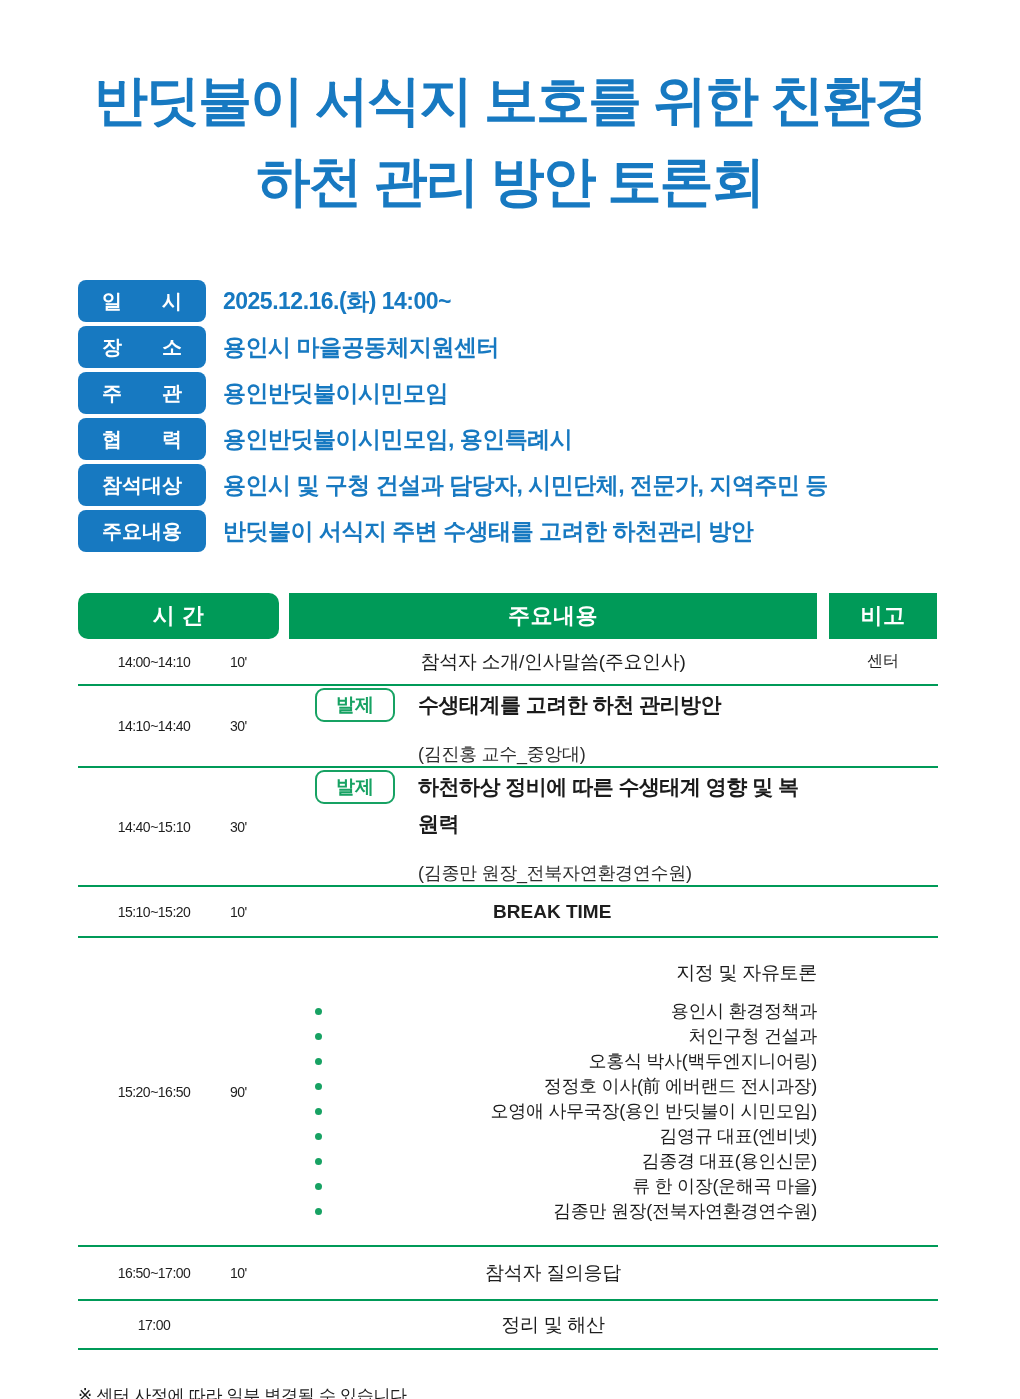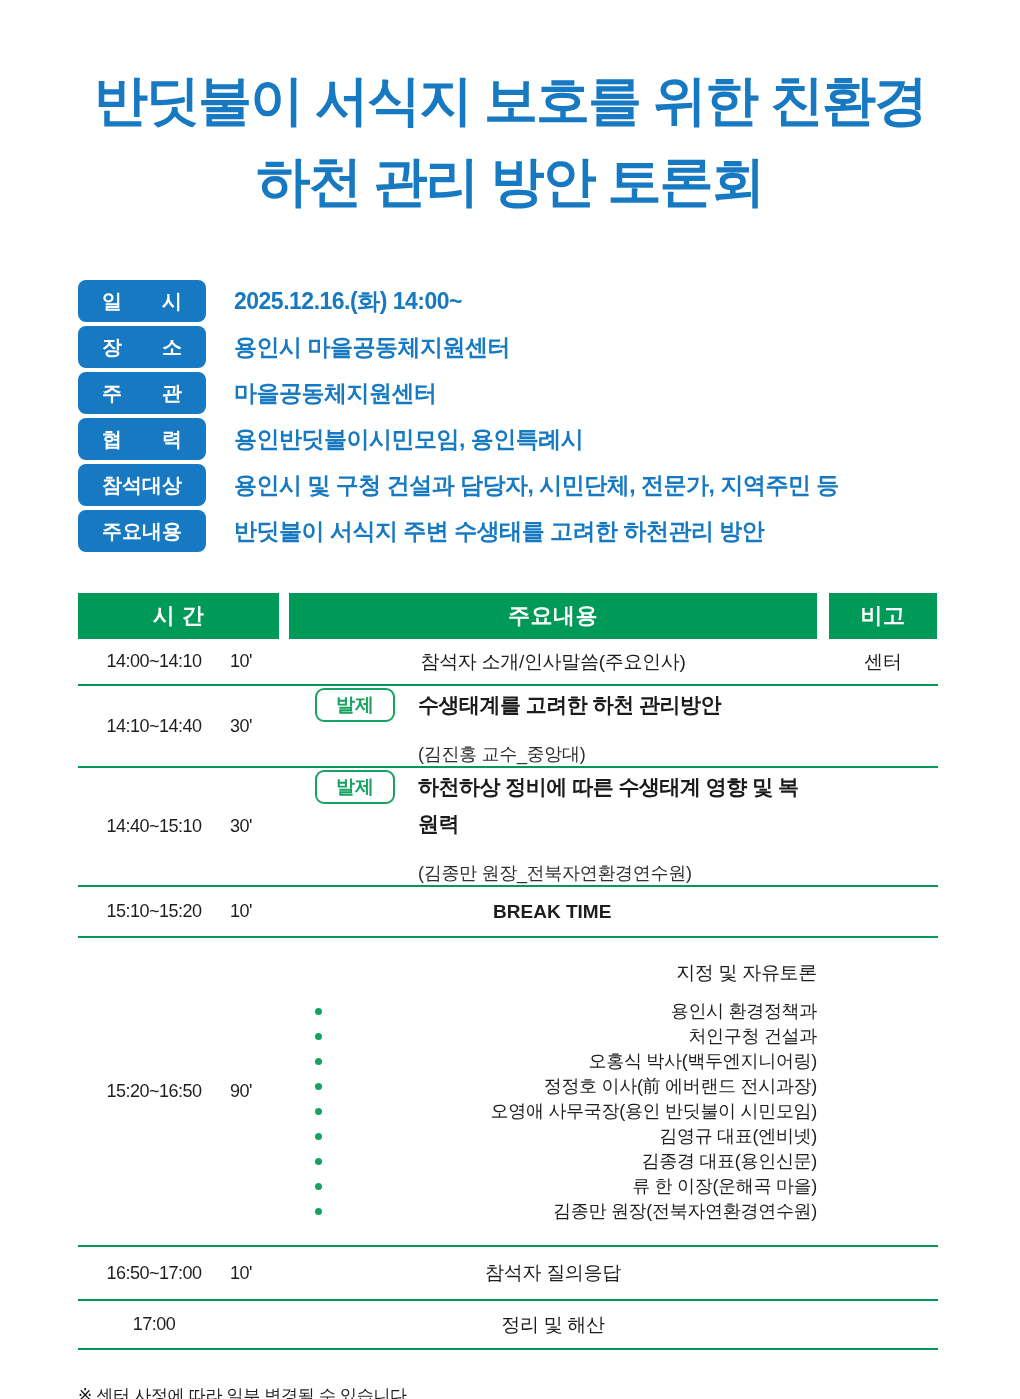--- a/index.html
+++ b/index.html
@@ -22,48 +22,48 @@
   .title .t-line{display:block;}
   
   .info{margin:60px 0 0 78px;}
   .info-row{display:flex;align-items:center;height:38px;margin-bottom:8px;}
   .info-badge{
     width:128px;height:42px;border-radius:8px;background:var(--blue);
     color:#fff;font-size:20px;font-weight:700;letter-spacing:0px;
     display:flex;align-items:center;justify-content:center;flex:0 0 auto;
   }
   .info-value{
-    margin-left:28px;color:var(--blue);font-size:23px;font-weight:600;letter-spacing:-0.5px;text-align:center;
+    margin-left:17px;color:var(--blue);font-size:23px;font-weight:600;letter-spacing:-0.5px;text-align:center;
   }
   
   .schedule{margin:43px 0 0 78px;width:860px;}
   .sched-head{display:flex;}
   .hcell{
     height:46px;background:var(--green);color:#ffffff;
     font-size:22px;font-weight:700;letter-spacing:0.5px;
     display:flex;align-items:center;justify-content:center;
   }
-  .c-time{width:201px;}
+  .c-time{width:201px;border-radius:10px;}
   .c-main{width:528px;margin-left:10px;}
   .c-note{width:108px;margin-left:12px;}
   .srow{display:flex;align-items:center;border-bottom:2px solid var(--green);}
   .srow.r1{min-height:47px;}
   .srow.r2{min-height:80px;}
   .srow.r3{min-height:80px;}
   .srow.r4{min-height:51px;gap:12px;}
   .srow.r5{min-height:309px;}
   .srow.r6{min-height:54px;}
   .srow.r7{min-height:49px;}
   .cell{align-self:center;}
-  .time-cell{display:flex;align-items:center;font-size:18px;font-weight:500;color:#1e1e1e;letter-spacing:-0.5px;}
+  .time-cell{display:flex;align-items:center;font-size:14px;font-weight:500;color:#1e1e1e;letter-spacing:-0.5px;}
   .t-range{width:152px;text-align:center;display:inline-block;}
   .t-dur{display:inline-block;min-width:36px;}
   .main-center{text-align:center;font-size:19px;color:#1e1e1e;letter-spacing:-0.3px;}
   .main-center.bold{font-weight:700;letter-spacing:0px;}
-  .note-cell{text-align:center;font-size:19px;color:#1e1e1e;}
+  .note-cell{text-align:center;font-size:16px;color:#1e1e1e;}
   
   .talk{display:flex;align-items:flex-start;padding-left:26px;text-align:left;}
   .talk-badge{
     width:80px;height:34px;border:2px solid var(--badge-green);border-radius:9px;
     color:var(--badge-green);font-size:19px;font-weight:700;
     display:flex;align-items:center;justify-content:center;flex:0 0 auto;margin-top:2px;
   }
   .talk-text{margin-left:23px;}
   .talk-title{font-size:21px;font-weight:700;color:#1b1b1b;line-height:37px;letter-spacing:-0.5px;}
   .talk-speaker{font-size:18px;color:#2e2e2e;margin-top:19px;letter-spacing:-0.3px;}
@@ -96,21 +96,21 @@
       <div class="info-row">
         <div class="info-badge">일　　시</div>
         <span class="info-value">2025.12.16.(화) 14:00~</span>
       </div>
       <div class="info-row">
         <div class="info-badge">장　　소</div>
         <span class="info-value">용인시 마을공동체지원센터</span>
       </div>
       <div class="info-row">
         <div class="info-badge">주　　관</div>
-        <span class="info-value">마을공동체지원센터</span>
+        <span class="info-value">용인반딧불이시민모임</span>
       </div>
       <div class="info-row">
         <div class="info-badge">협　　력</div>
         <span class="info-value">용인반딧불이시민모임, 용인특례시</span>
       </div>
       <div class="info-row">
         <div class="info-badge">참석대상</div>
         <span class="info-value">용인시 및 구청 건설과 담당자, 시민단체, 전문가, 지역주민 등</span>
       </div>
       <div class="info-row">

